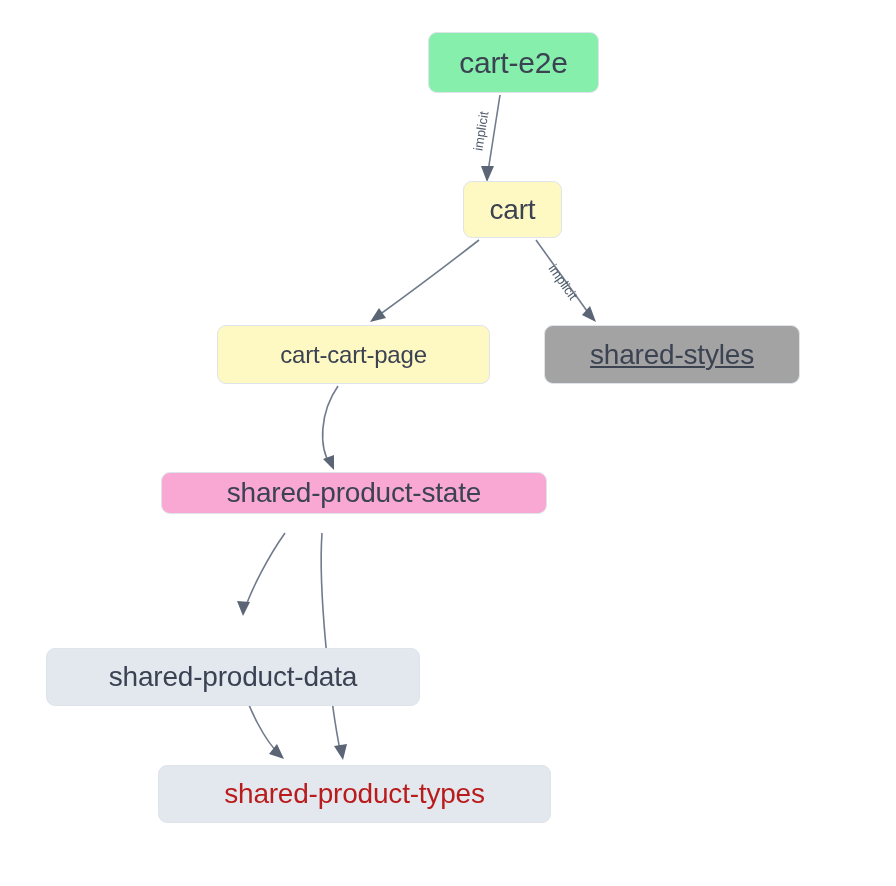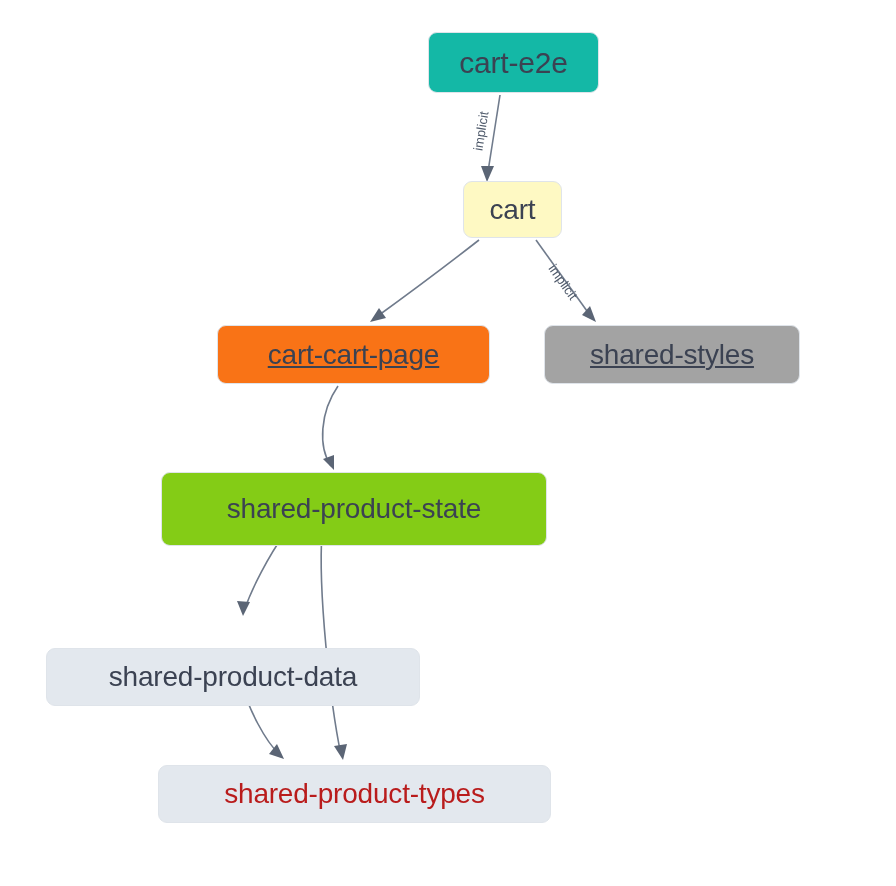--- a/index.html
+++ b/index.html
@@ -90,33 +90,33 @@
         <path class="edge-path" d="M 322 533 C 318 590, 330 702, 341 755" stroke="#707b8c"></path>
         <path class="edge-arrow" d="M 343 760 L 334 746 L 347 744 Z"></path>
       </g>
       <g>
         <path class="edge-path" d="M 240 680 C 249 710, 265 741, 280 755" stroke="#707b8c"></path>
         <path class="edge-arrow" d="M 284 759 L 269 754 L 277 744 Z"></path>
       </g>
     </svg>
 
   <div id="node-layer">
-      <div class="graph-node" style="left: 428px; top: 32px; width: 171px; height: 61px; font-size: 30px; background: #14b8a6; color: rgb(59, 66, 82);">
+      <div class="graph-node" style="left: 428px; top: 32px; width: 171px; height: 61px; font-size: 30px; background: #86efac; color: rgb(59, 66, 82);">
         <span>cart-e2e</span>
       </div>
       <div class="graph-node" style="left: 463px; top: 181px; width: 99px; height: 57px; font-size: 28px; background: #fef9c3; color: rgb(59, 66, 82);">
         <span>cart</span>
       </div>
-      <div class="graph-node" style="left: 217px; top: 325px; width: 273px; height: 59px; font-size: 28px; background: #f97316; color: rgb(59, 66, 82); text-decoration: underline;">
+      <div class="graph-node" style="left: 217px; top: 325px; width: 273px; height: 59px; font-size: 24px; background: #fef9c3; color: rgb(59, 66, 82);">
         <span>cart-cart-page</span>
       </div>
       <div class="graph-node" style="left: 544px; top: 325px; width: 256px; height: 59px; font-size: 28px; background: #a3a3a3; color: rgb(59, 66, 82); text-decoration: underline;">
         <span>shared-styles</span>
       </div>
-      <div class="graph-node" style="left: 161px; top: 472px; width: 386px; height: 74px; font-size: 28px; background: #84cc16; color: rgb(59, 66, 82);">
+      <div class="graph-node" style="left: 161px; top: 472px; width: 386px; height: 42px; font-size: 28px; background: #f9a8d4; color: rgb(59, 66, 82);">
         <span>shared-product-state</span>
       </div>
       <div class="graph-node" style="left: 46px; top: 620px; width: 374px; height: 58px; font-size: 28px; background: rgb(227, 232, 238); color: rgb(59, 66, 82); margin-top: 28px;">
         <span>shared-product-data</span>
       </div>
       <div class="graph-node" style="left: 158px; top: 765px; width: 393px; height: 58px; font-size: 28px; background: rgb(227, 232, 238); color: #b91c1c;">
         <span>shared-product-types</span>
       </div>
     </div>
   <div id="label-layer">

